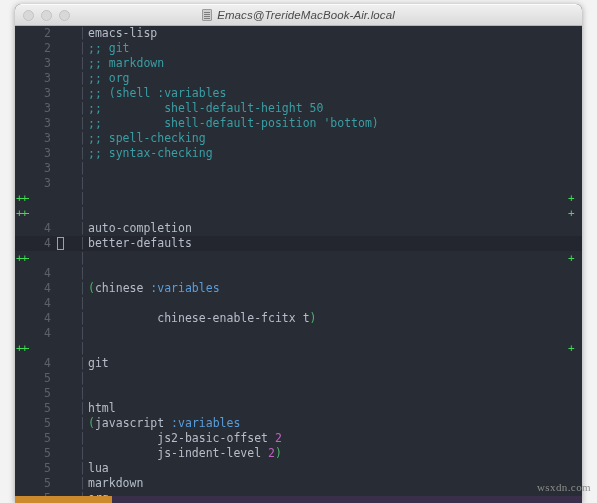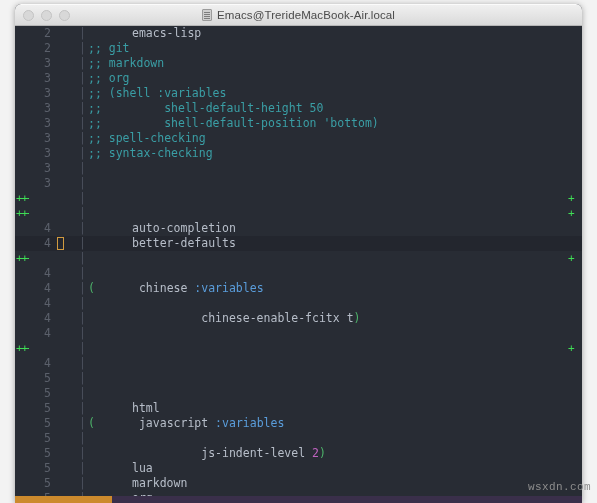--- a/index.html
+++ b/index.html
@@ -61,20 +61,21 @@
 
   #title-center {
     position: absolute;
     left: 0; right: 0;
     top: 0; bottom: 0;
     display: flex;
     align-items: center;
     justify-content: center;
     gap: 5px;
     pointer-events: none;
+    font-style: italic;
   }
   #doc-icon {
     width: 10px;
     height: 12px;
     background: #cfcfcf;
     border: 1px solid #9b9b9b;
     border-radius: 1px;
     position: relative;
     box-sizing: border-box;
   }
@@ -182,21 +183,21 @@
     width: 14px;
     flex: 0 0 14px;
     color: #3fdd55;
     font-size: 11px;
     text-align: left;
     box-sizing: border-box;
   }
 
   
   .t-comment { color: #3a9ea5; }
-  .t-default { color: #b7bec9; margin-left: 44px; }
+  .t-default { color: #b7bec9; }
   .t-paren   { color: #4db36a; }
   .t-key     { color: #5a9ddb; }
   .t-num     { color: #c063c0; }
 
   
   #modeline {
     position: absolute;
     left: 0;
     bottom: 0;
     width: 100%;
@@ -209,21 +210,21 @@
     top: 0;
     bottom: 0;
     width: 470px;
     background: #3a2f4a;
   }
 
   #watermark {
     position: absolute;
     right: 6px;
     bottom: 10px;
-    font-family: Liberation Mono, monospace;
+    font-family: Liberation Serif, serif;
     font-size: 11px;
     color: #8d8d8d;
     letter-spacing: 0.4px;
   }
 </style>
 </head>
 <body>
 
 <div id="page-wrap">
 
@@ -258,26 +259,26 @@
           <div class="line"><span class="fringe-l">+++</span><span class="lnum"></span><span class="curcol"></span><span class="gap"></span><span class="guide">|</span><span class="code"><span class="t-default"></span></span><span class="fringe-r">+</span></div>
           <div class="line"><span class="fringe-l"></span><span class="lnum">4</span><span class="curcol"></span><span class="gap"></span><span class="guide">|</span><span class="code"><span class="t-default">auto-completion</span></span><span class="fringe-r"></span></div>
           <div class="line cur"><span class="fringe-l"></span><span class="lnum">4</span><span class="curcol"><span class="cursor-box"></span></span><span class="gap"></span><span class="guide">|</span><span class="code"><span class="t-default">better-defaults</span></span><span class="fringe-r"></span></div>
           <div class="line"><span class="fringe-l">+++</span><span class="lnum"></span><span class="curcol"></span><span class="gap"></span><span class="guide">|</span><span class="code"><span class="t-default"></span></span><span class="fringe-r">+</span></div>
           <div class="line"><span class="fringe-l"></span><span class="lnum">4</span><span class="curcol"></span><span class="gap"></span><span class="guide">|</span><span class="code"><span class="t-default"></span></span><span class="fringe-r"></span></div>
           <div class="line"><span class="fringe-l"></span><span class="lnum">4</span><span class="curcol"></span><span class="gap"></span><span class="guide">|</span><span class="code"><span class="t-paren">(</span><span class="t-default">chinese </span><span class="t-key">:variables</span></span><span class="fringe-r"></span></div>
           <div class="line"><span class="fringe-l"></span><span class="lnum">4</span><span class="curcol"></span><span class="gap"></span><span class="guide">|</span><span class="fringe-r"></span></div>
           <div class="line"><span class="fringe-l"></span><span class="lnum">4</span><span class="curcol"></span><span class="gap"></span><span class="guide">|</span><span class="code"><span class="t-default">          chinese-enable-fcitx t</span><span class="t-paren">)</span></span><span class="fringe-r"></span></div>
           <div class="line"><span class="fringe-l"></span><span class="lnum">4</span><span class="curcol"></span><span class="gap"></span><span class="guide">|</span><span class="code"><span class="t-default"></span></span><span class="fringe-r"></span></div>
           <div class="line"><span class="fringe-l">+++</span><span class="lnum"></span><span class="curcol"></span><span class="gap"></span><span class="guide">|</span><span class="code"><span class="t-default"></span></span><span class="fringe-r">+</span></div>
-          <div class="line"><span class="fringe-l"></span><span class="lnum">4</span><span class="curcol"></span><span class="gap"></span><span class="guide">|</span><span class="fringe-r"></span></div>
+          <div class="line"><span class="fringe-l"></span><span class="lnum">4</span><span class="curcol"></span><span class="gap"></span><span class="guide">|</span><span class="code"><span class="t-default">git</span></span><span class="fringe-r"></span></div>
           <div class="line"><span class="fringe-l"></span><span class="lnum">5</span><span class="curcol"></span><span class="gap"></span><span class="guide">|</span><span class="fringe-r"></span></div>
           <div class="line"><span class="fringe-l"></span><span class="lnum">5</span><span class="curcol"></span><span class="gap"></span><span class="guide">|</span><span class="code"><span class="t-default"></span></span><span class="fringe-r"></span></div>
           <div class="line"><span class="fringe-l"></span><span class="lnum">5</span><span class="curcol"></span><span class="gap"></span><span class="guide">|</span><span class="code"><span class="t-default">html</span></span><span class="fringe-r"></span></div>
           <div class="line"><span class="fringe-l"></span><span class="lnum">5</span><span class="curcol"></span><span class="gap"></span><span class="guide">|</span><span class="code"><span class="t-paren">(</span><span class="t-default">javascript </span><span class="t-key">:variables</span></span><span class="fringe-r"></span></div>
-          <div class="line"><span class="fringe-l"></span><span class="lnum">5</span><span class="curcol"></span><span class="gap"></span><span class="guide">|</span><span class="fringe-r"></span></div>
+          <div class="line"><span class="fringe-l"></span><span class="lnum">5</span><span class="curcol"></span><span class="gap"></span><span class="guide">|</span><span class="code"><span class="t-default">          js2-basic-offset </span><span class="t-num">2</span></span><span class="fringe-r"></span></div>
           <div class="line"><span class="fringe-l"></span><span class="lnum">5</span><span class="curcol"></span><span class="gap"></span><span class="guide">|</span><span class="code"><span class="t-default">          js-indent-level </span><span class="t-num">2</span><span class="t-paren">)</span></span><span class="fringe-r"></span></div>
           <div class="line"><span class="fringe-l"></span><span class="lnum">5</span><span class="curcol"></span><span class="gap"></span><span class="guide">|</span><span class="code"><span class="t-default">lua</span></span><span class="fringe-r"></span></div>
           <div class="line"><span class="fringe-l"></span><span class="lnum">5</span><span class="curcol"></span><span class="gap"></span><span class="guide">|</span><span class="code"><span class="t-default">markdown</span></span><span class="fringe-r"></span></div>
           <div class="line"><span class="fringe-l"></span><span class="lnum">5</span><span class="curcol"></span><span class="gap"></span><span class="guide">|</span><span class="code"><span class="t-default">org</span></span><span class="fringe-r"></span></div>
         </div>
       <div id="modeline">
         <div class="ml-right"></div>
       </div>
     </div>
 

